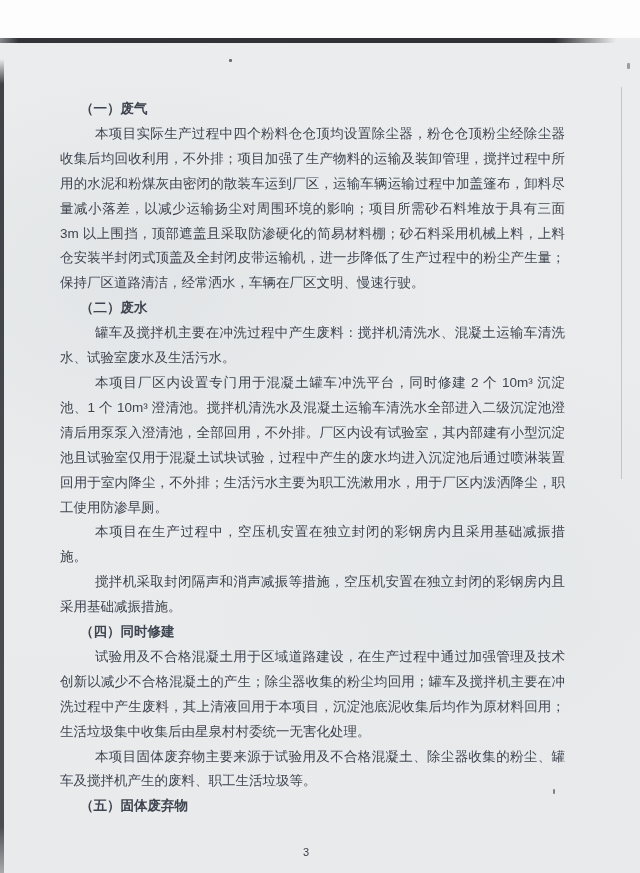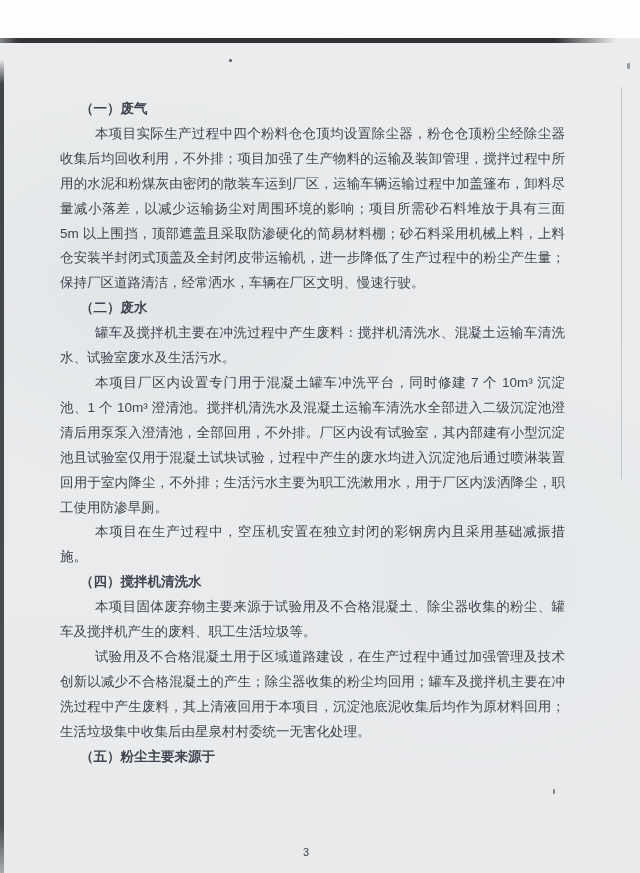--- a/index.html
+++ b/index.html
@@ -84,31 +84,32 @@
   <div class="bottom-white"></div>
   <div class="bottom-bar"></div>
   <div class="speckle sp1"></div>
   <div class="speckle sp2"></div>
   <div class="speckle sp3"></div>
   <div class="speckle sp4"></div>
 
   <div class="content">
 
     <h3 class="sec-h">（一）废气</h3>
-    <p>本项目实际生产过程中四个粉料仓仓顶均设置除尘器，粉仓仓顶粉尘经除尘器收集后均回收利用，不外排；项目加强了生产物料的运输及装卸管理，搅拌过程中所用的水泥和粉煤灰由密闭的散装车运到厂区，运输车辆运输过程中加盖篷布，卸料尽量减小落差，以减少运输扬尘对周围环境的影响；项目所需砂石料堆放于具有三面 5m 以上围挡，顶部遮盖且采取防渗硬化的简易材料棚；砂石料采用机械上料，上料仓安装半封闭式顶盖及全封闭皮带运输机，进一步降低了生产过程中的粉尘产生量；保持厂区道路清洁，经常洒水，车辆在厂区文明、慢速行驶。</p>
+    <p>本项目实际生产过程中四个粉料仓仓顶均设置除尘器，粉仓仓顶粉尘经除尘器收集后均回收利用，不外排；项目加强了生产物料的运输及装卸管理，搅拌过程中所用的水泥和粉煤灰由密闭的散装车运到厂区，运输车辆运输过程中加盖篷布，卸料尽量减小落差，以减少运输扬尘对周围环境的影响；项目所需砂石料堆放于具有三面 3m 以上围挡，顶部遮盖且采取防渗硬化的简易材料棚；砂石料采用机械上料，上料仓安装半封闭式顶盖及全封闭皮带运输机，进一步降低了生产过程中的粉尘产生量；保持厂区道路清洁，经常洒水，车辆在厂区文明、慢速行驶。</p>
 
     <h3 class="sec-h">（二）废水</h3>
     <p>罐车及搅拌机主要在冲洗过程中产生废料：搅拌机清洗水、混凝土运输车清洗水、试验室废水及生活污水。</p>
-    <p>本项目厂区内设置专门用于混凝土罐车冲洗平台，同时修建 7 个 10m³ 沉淀池、1 个 10m³ 澄清池。搅拌机清洗水及混凝土运输车清洗水全部进入二级沉淀池澄清后用泵泵入澄清池，全部回用，不外排。厂区内设有试验室，其内部建有小型沉淀池且试验室仅用于混凝土试块试验，过程中产生的废水均进入沉淀池后通过喷淋装置回用于室内降尘，不外排；生活污水主要为职工洗漱用水，用于厂区内泼洒降尘，职工使用防渗旱厕。</p>
+    <p>本项目厂区内设置专门用于混凝土罐车冲洗平台，同时修建 2 个 10m³ 沉淀池、1 个 10m³ 澄清池。搅拌机清洗水及混凝土运输车清洗水全部进入二级沉淀池澄清后用泵泵入澄清池，全部回用，不外排。厂区内设有试验室，其内部建有小型沉淀池且试验室仅用于混凝土试块试验，过程中产生的废水均进入沉淀池后通过喷淋装置回用于室内降尘，不外排；生活污水主要为职工洗漱用水，用于厂区内泼洒降尘，职工使用防渗旱厕。</p>
 
     <p>本项目在生产过程中，空压机安置在独立封闭的彩钢房内且采用基础减振措施。</p>
+    <p>搅拌机采取封闭隔声和消声减振等措施，空压机安置在独立封闭的彩钢房内且采用基础减振措施。</p>
 
-    <h3 class="sec-h">（四）搅拌机清洗水</h3>
+    <h3 class="sec-h">（四）同时修建</h3>
+    <p>试验用及不合格混凝土用于区域道路建设，在生产过程中通过加强管理及技术创新以减少不合格混凝土的产生；除尘器收集的粉尘均回用；罐车及搅拌机主要在冲洗过程中产生废料，其上清液回用于本项目，沉淀池底泥收集后均作为原材料回用；生活垃圾集中收集后由星泉村村委统一无害化处理。</p>
     <p>本项目固体废弃物主要来源于试验用及不合格混凝土、除尘器收集的粉尘、罐车及搅拌机产生的废料、职工生活垃圾等。</p>
-    <p>试验用及不合格混凝土用于区域道路建设，在生产过程中通过加强管理及技术创新以减少不合格混凝土的产生；除尘器收集的粉尘均回用；罐车及搅拌机主要在冲洗过程中产生废料，其上清液回用于本项目，沉淀池底泥收集后均作为原材料回用；生活垃圾集中收集后由星泉村村委统一无害化处理。</p>
 
-    <h3 class="sec-h">（五）粉尘主要来源于</h3>
+    <h3 class="sec-h">（五）固体废弃物</h3>
 
   </div>
 
   <div class="page-num">3</div>
 
 </div>
 
 </body></html>

